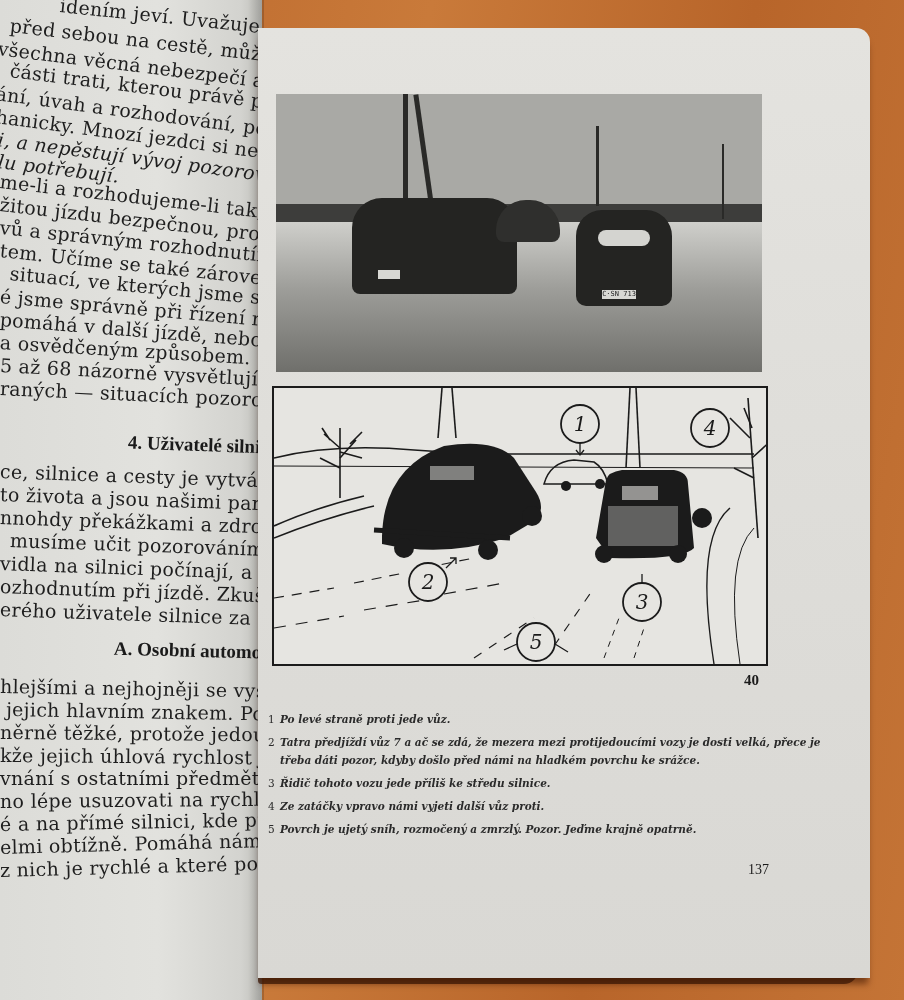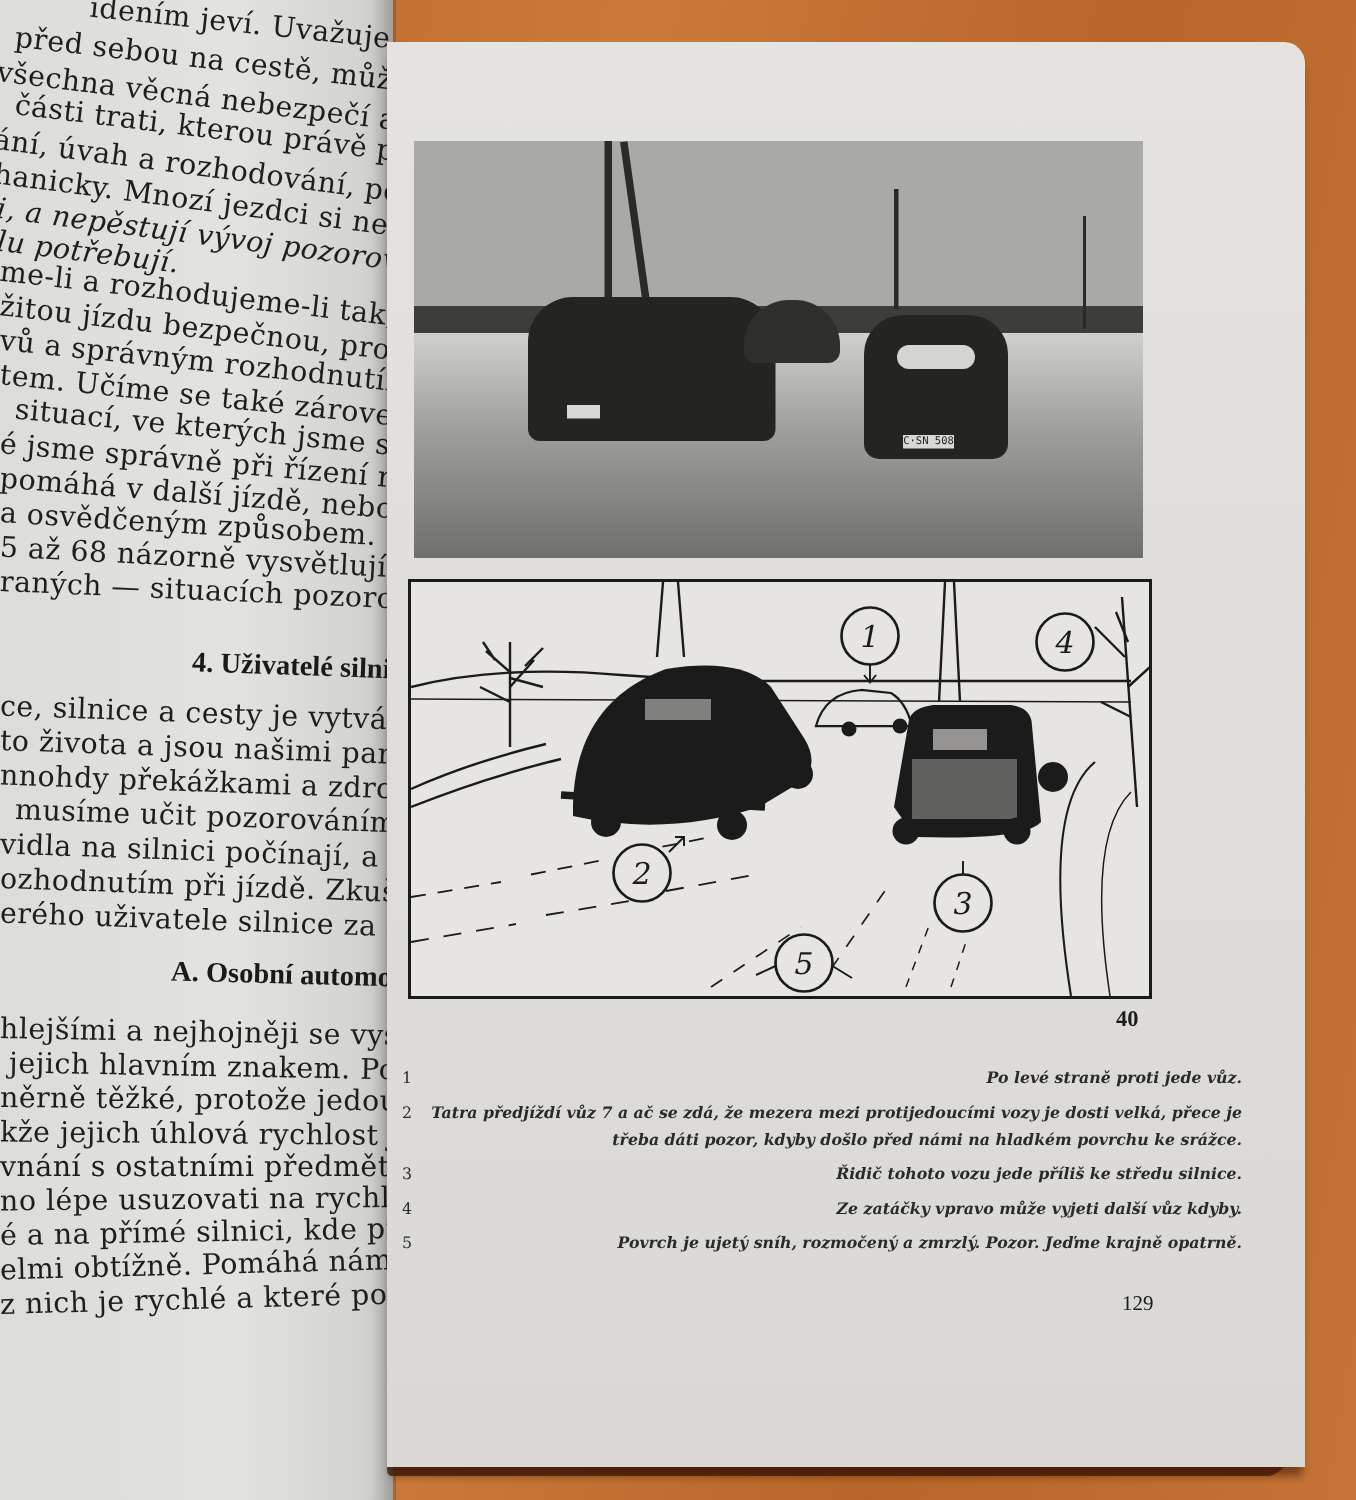--- a/index.html
+++ b/index.html
@@ -60,21 +60,21 @@
   .fig-number {
     position:absolute; left:486px; top:644px; font-weight:bold; font-size:15px; color:#1b1b1b;
     font-family:"Liberation Serif", serif;
   }
   .captions { position:absolute; left:10px; top:682px; width:560px; }
   .caption {
     font-family:"DejaVu Serif", serif; font-style:italic; font-weight:bold;
     font-size:10.5px; color:#2a2a2a; line-height:18px; margin-bottom:5px; display:flex;
   }
   .caption .num { font-style:normal; font-weight:normal; width:12px; flex:none; }
-  .caption .txt { flex:1;text-align:right; }
+  .caption .txt { flex:1; }
   .page-number {
     position:absolute; left:490px; top:834px; font-size:14px; color:#1b1b1b;
     font-family:"Liberation Serif", serif;
   }
 </style>
 </head>
 <body>
 
 <div class="left-page">
   <div class="line" style="left:60px;top:-6px;transform:rotate(6deg);">idením jeví. Uvažuje o tom, co který</div>
@@ -130,21 +130,21 @@
     <div class="pole" style="left:127px;top:0;height:110px;"></div>
     <div class="pole" style="left:145px;top:0;height:110px;transform:rotate(-8deg);"></div>
     <div class="pole" style="left:320px;top:32px;height:80px;width:3px;"></div>
     <div class="pole" style="left:446px;top:50px;height:75px;width:2px;"></div>
     <div class="car" style="left:76px;top:104px;width:165px;height:96px;"></div>
     <div class="car" style="left:220px;top:106px;width:64px;height:42px;background:#2f2f2d;"></div>
     <div class="car" style="left:300px;top:116px;width:96px;height:96px;border-radius:26px 26px 10px 10px;">
       <div style="position:absolute;left:22px;top:20px;width:52px;height:16px;background:#d4d4d0;border-radius:8px;"></div>
     </div>
     <div class="plate" style="left:102px;top:176px;width:22px;height:9px;"></div>
-    <div class="plate" style="left:326px;top:196px;width:34px;height:9px;">C·SN 508</div>
+    <div class="plate" style="left:326px;top:196px;width:34px;height:9px;">C·SN 713</div>
   </div>
 
   <div class="drawing">
     <svg width="492" height="276" viewBox="0 0 492 276">
       <g stroke="#1b1b1b" fill="none" stroke-width="1.6">
 
         <path d="M0 70 Q60 55 140 62 L200 66 L480 66"></path>
         <path d="M0 78 L480 80" stroke-width="1"></path>
 
         <line x1="168" y1="0" x2="164" y2="50"></line>
@@ -226,22 +226,22 @@
     <div class="caption">
       <span class="num">2</span>
       <span class="txt">Tatra předjíždí vůz 7 a ač se zdá, že mezera mezi protijedoucími vozy je dosti velká, přece je třeba dáti pozor, kdyby došlo před námi na hladkém povrchu ke srážce.</span>
     </div>
     <div class="caption">
       <span class="num">3</span>
       <span class="txt">Řidič tohoto vozu jede příliš ke středu silnice.</span>
     </div>
     <div class="caption">
       <span class="num">4</span>
-      <span class="txt">Ze zatáčky vpravo může vyjeti další vůz kdyby.</span>
+      <span class="txt">Ze zatáčky vpravo námi vyjeti další vůz proti.</span>
     </div>
     <div class="caption">
       <span class="num">5</span>
       <span class="txt">Povrch je ujetý sníh, rozmočený a zmrzlý. Pozor. Jeďme krajně opatrně.</span>
     </div>
   </div>
 
-  <div class="page-number">129</div>
+  <div class="page-number">137</div>
 </div>
 
 </body></html>

